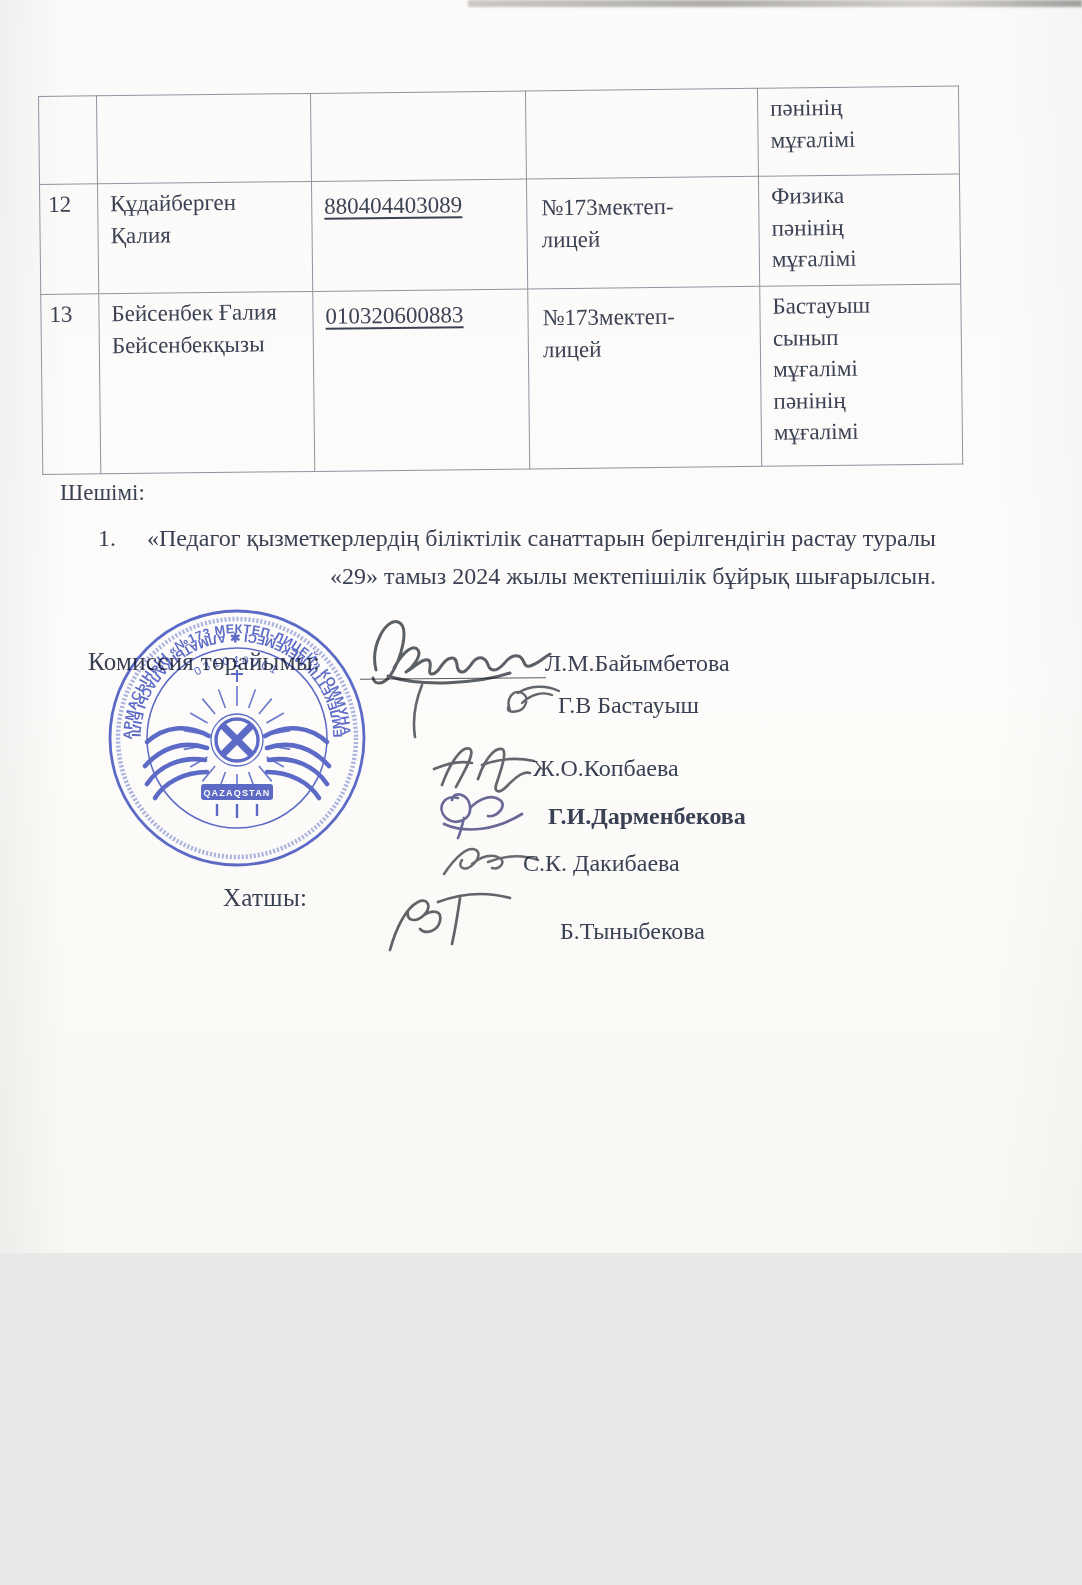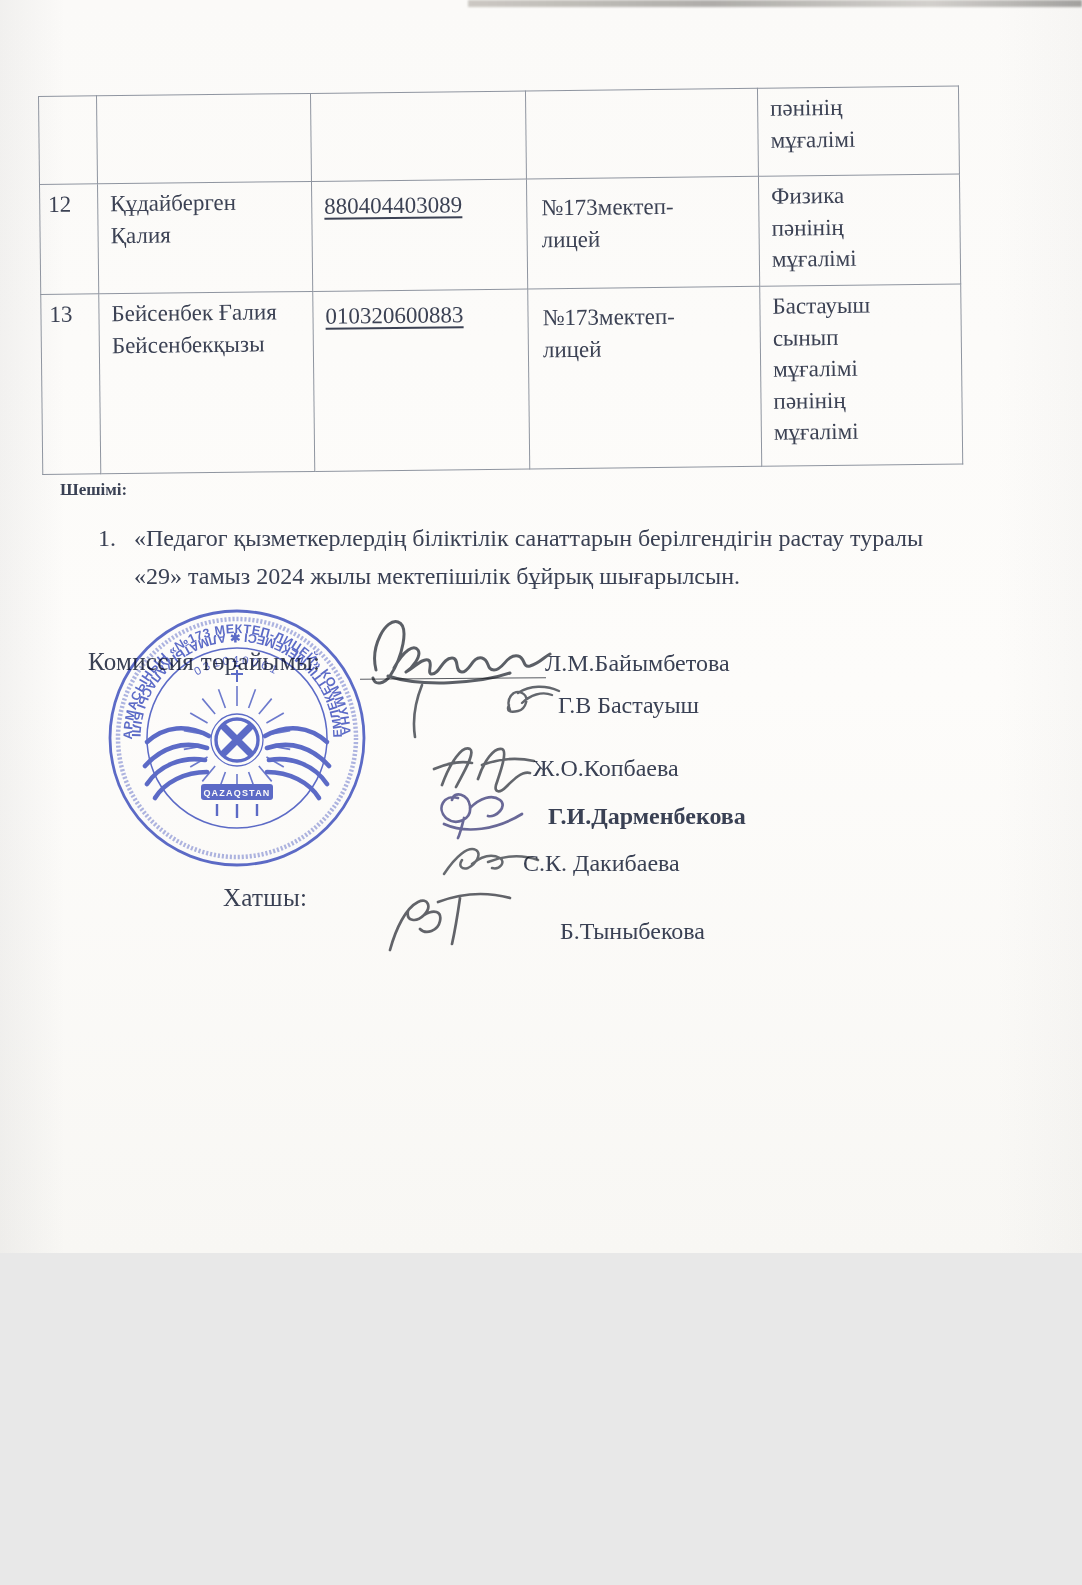--- a/index.html
+++ b/index.html
@@ -37,24 +37,24 @@
   }
   tr.r0 td{height:70px;}
   tr.r1 td{height:92px;}
   tr.r2 td{height:162px;}
   td.td-num{padding-left:8px;padding-right:2px;}
   td.td-iin{padding-top:9px;}
   td.td-iin span{text-decoration:underline;text-underline-offset:4px;text-decoration-thickness:1.5px;}
   td.td-school{padding:13px 44px 4px 14px;}
   td.td-pos{padding-right:56px;}
   
-  .decision-heading{position:absolute;left:60px;top:480px;font-size:17px;font-weight:bold;}
+  .decision-heading{position:absolute;left:60px;top:480px;font-size:23px;}
   .decision-item{position:absolute;left:98px;top:519px;display:flex;}
   .decision-num{width:36px;font-size:24px;line-height:38px;flex:0 0 auto;}
-  .decision-text{width:802px;font-size:24px;line-height:38px;}
+  .decision-text{width:802px;font-size:24px;line-height:38px;text-align:right;}
   
   .lbl,.nm{position:absolute;white-space:nowrap;}
   .lbl{font-size:25px;letter-spacing:.3px;}
   .nm{font-size:24px;}
   .sig{position:absolute;mix-blend-mode:multiply;opacity:.92;}
   .sig path{fill:none;stroke-linecap:round;stroke-linejoin:round;}
   .sig-underline{position:absolute;left:360px;top:678px;width:186px;height:0;
     border-top:1.6px solid #595c62;transform:rotate(-.5deg);}
   
   .stamp{position:absolute;left:103px;top:604px;width:268px;height:268px;

